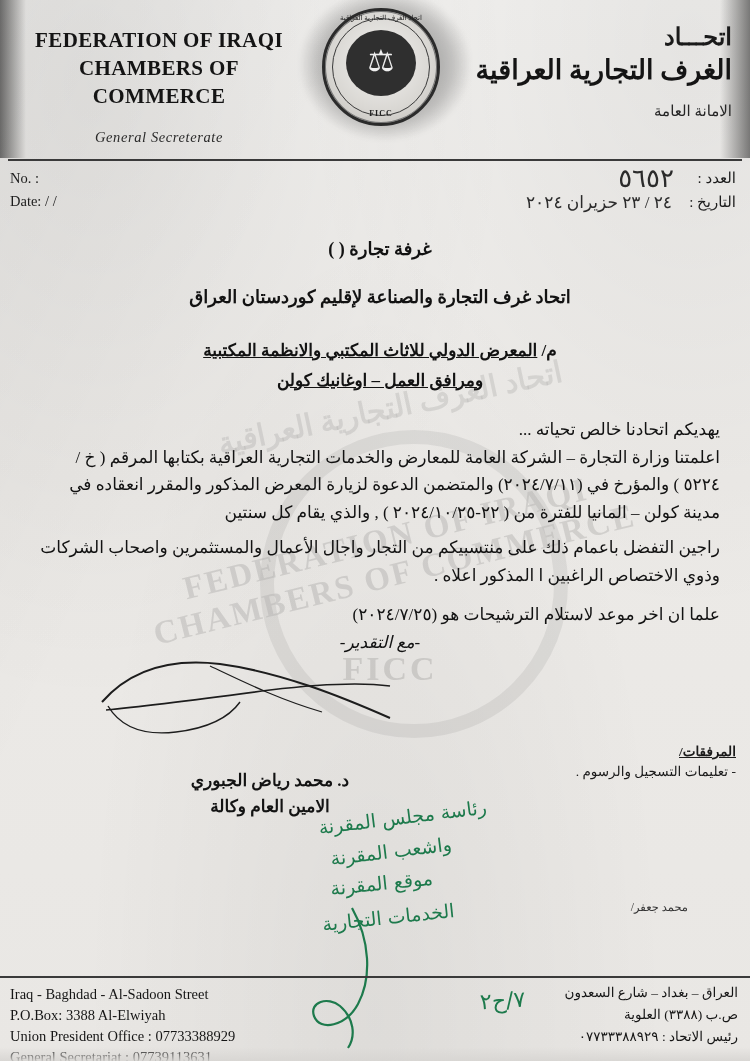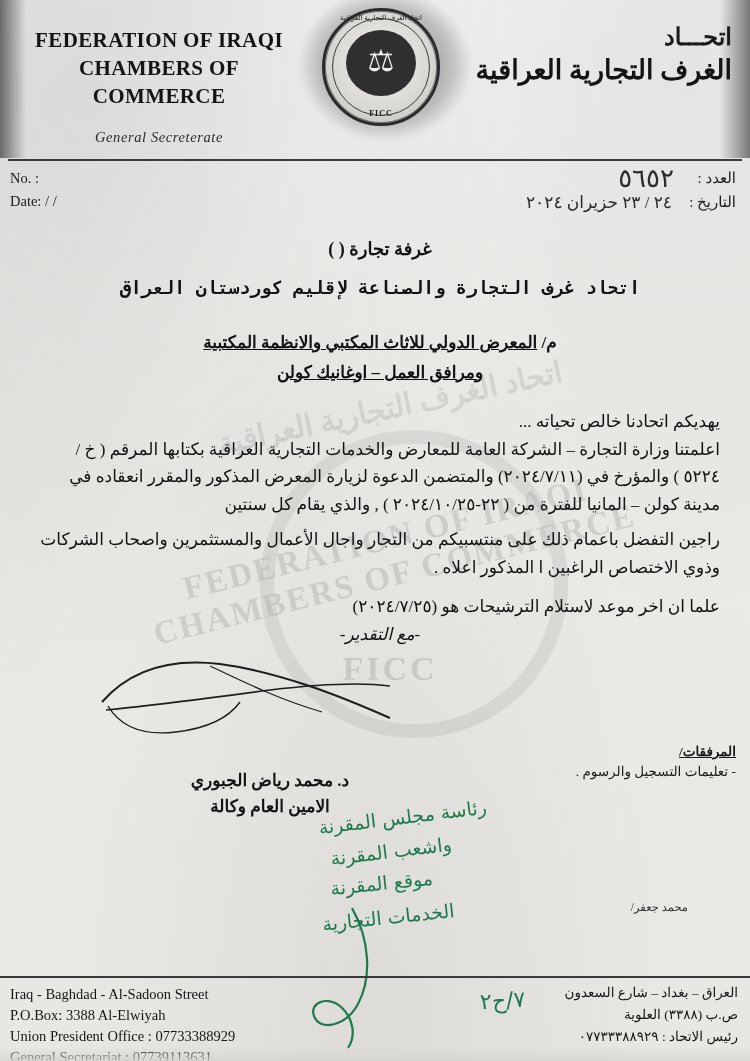--- a/index.html
+++ b/index.html
@@ -122,21 +122,21 @@
   }
   
   .body{
     position:absolute;left:40px;right:30px;top:232px;
     direction:rtl;text-align:right;
     font-size:17px;line-height:27.5px;color:#121212;
   }
   .t-center{text-align:center;}
   .u{text-decoration:underline;}
   .to-line{margin-top:4px;font-size:18px;font-weight:bold;}
-  .to-line2{margin-top:12px;font-size:18px;font-weight:bold;font-family:Liberation Mono, monospace;}
+  .to-line2{margin-top:20px;font-size:18px;font-weight:bold;}
   .subj{margin-top:26px;font-size:17px;font-weight:bold;text-align:center;}
   .subj2{margin-top:2px;font-size:17px;font-weight:bold;text-align:center;}
   .para{margin-top:22px;}
   .para p{margin:0;}
   .closing{margin-top:6px;text-align:center;font-style:italic;}
   
   .wm{
     position:absolute;left:110px;top:370px;width:560px;height:420px;
     pointer-events:none;opacity:.30;
   }
@@ -226,20 +226,21 @@
       <div class="ring2"></div>
       <div class="top-text">اتحاد الغرف التجارية العراقية</div>
       <div class="inner"></div>
       <div class="glyph">⚖</div>
       <div class="bot-text">FICC</div>
     </div>
 
     <div class="lh-right">
       <div class="r1">اتحـــاد</div>
       <div class="r2">الغرف التجارية العراقية</div>
+      <div class="r3">الامانة العامة</div>
     </div>
   </div>
   <div class="rule"></div>
 
   <div class="refs-left">
     <div>No. :</div>
     <div>Date:   /     /</div>
   </div>
   <div class="refs-right">
     <div>العدد :</div>

